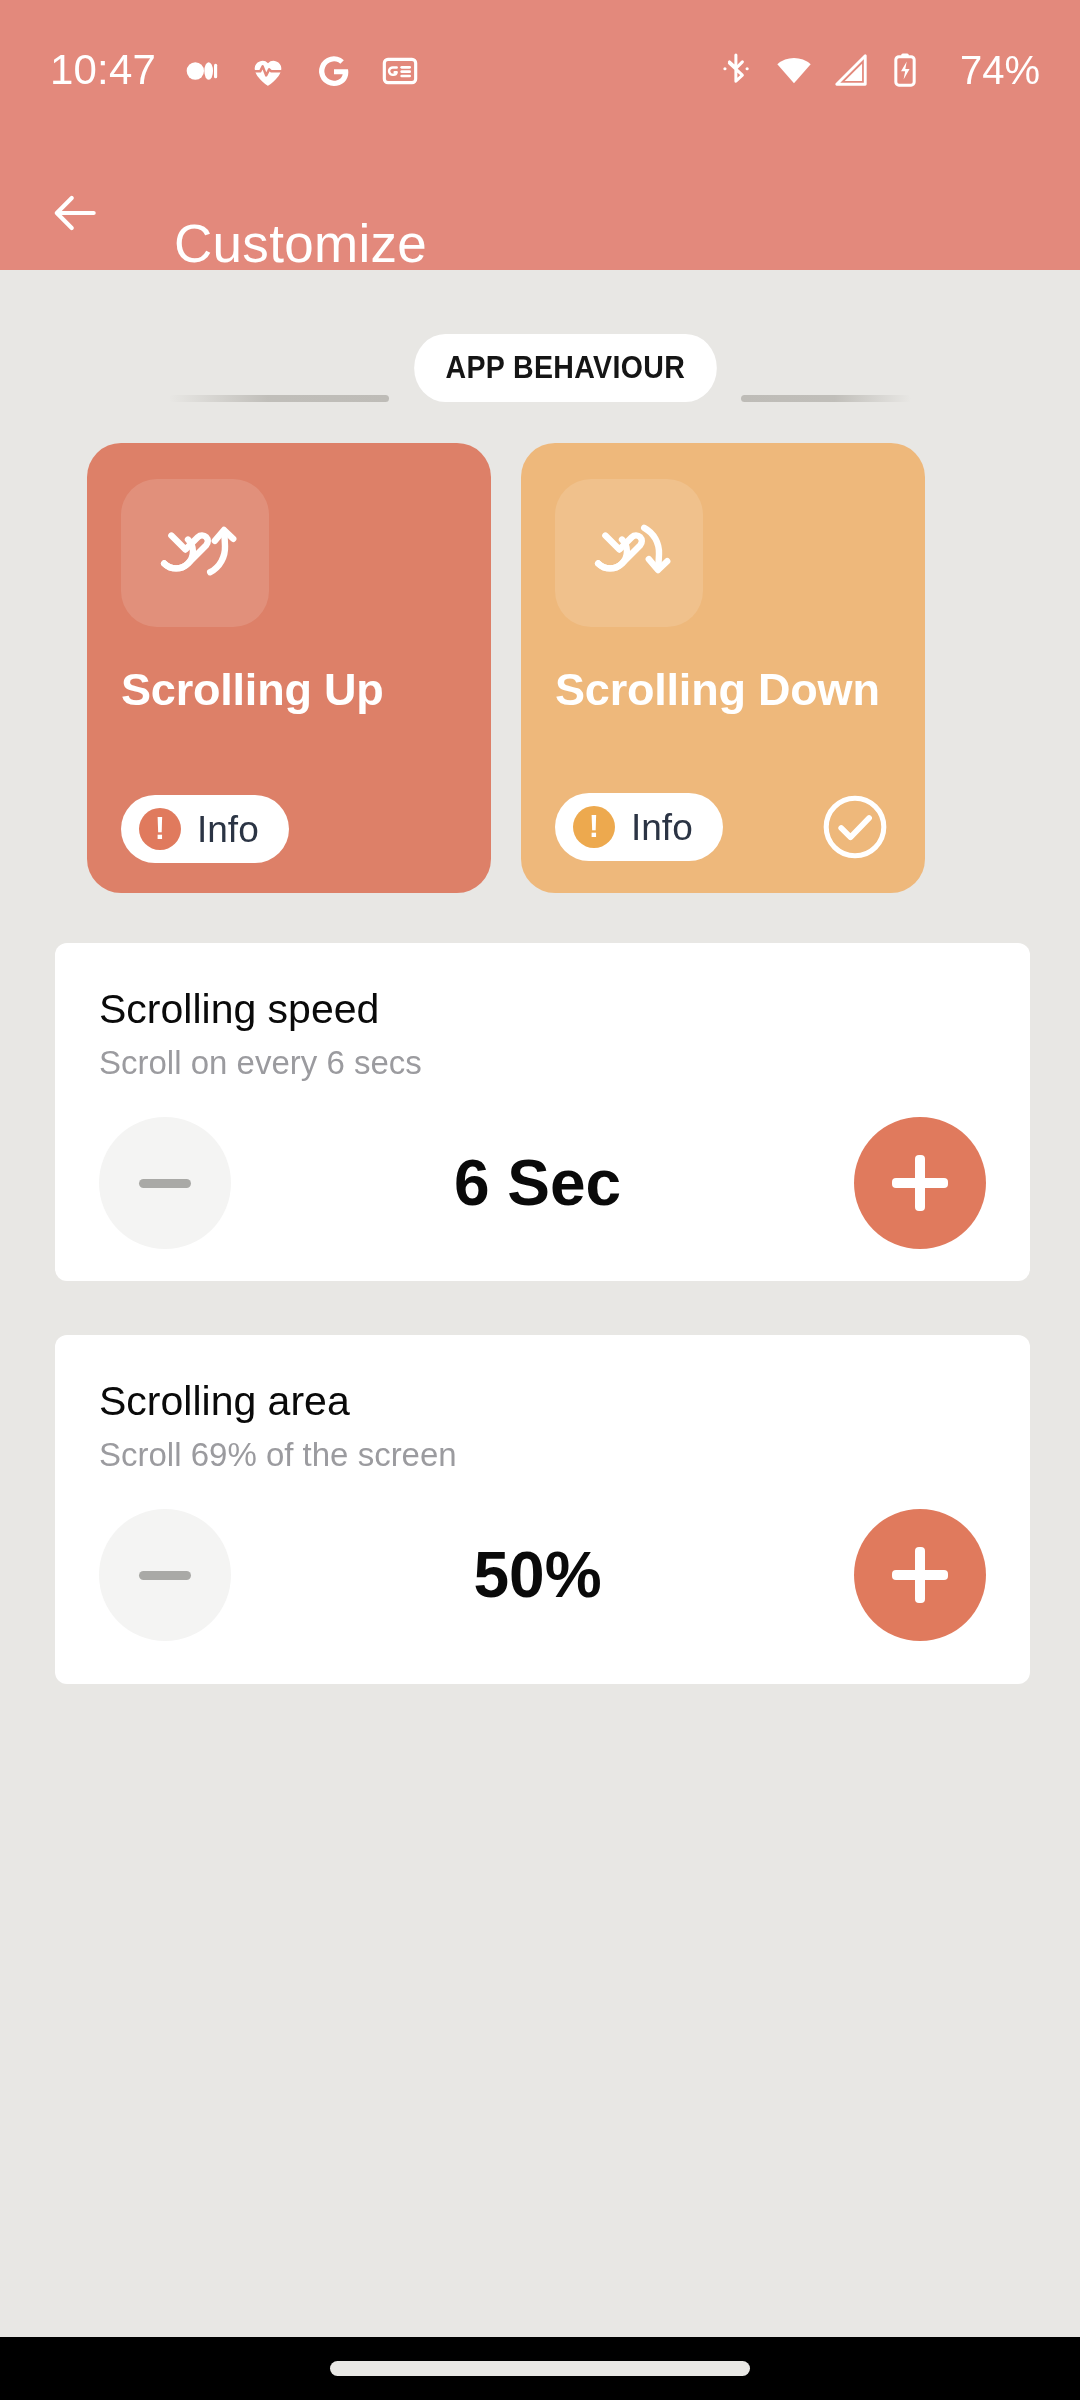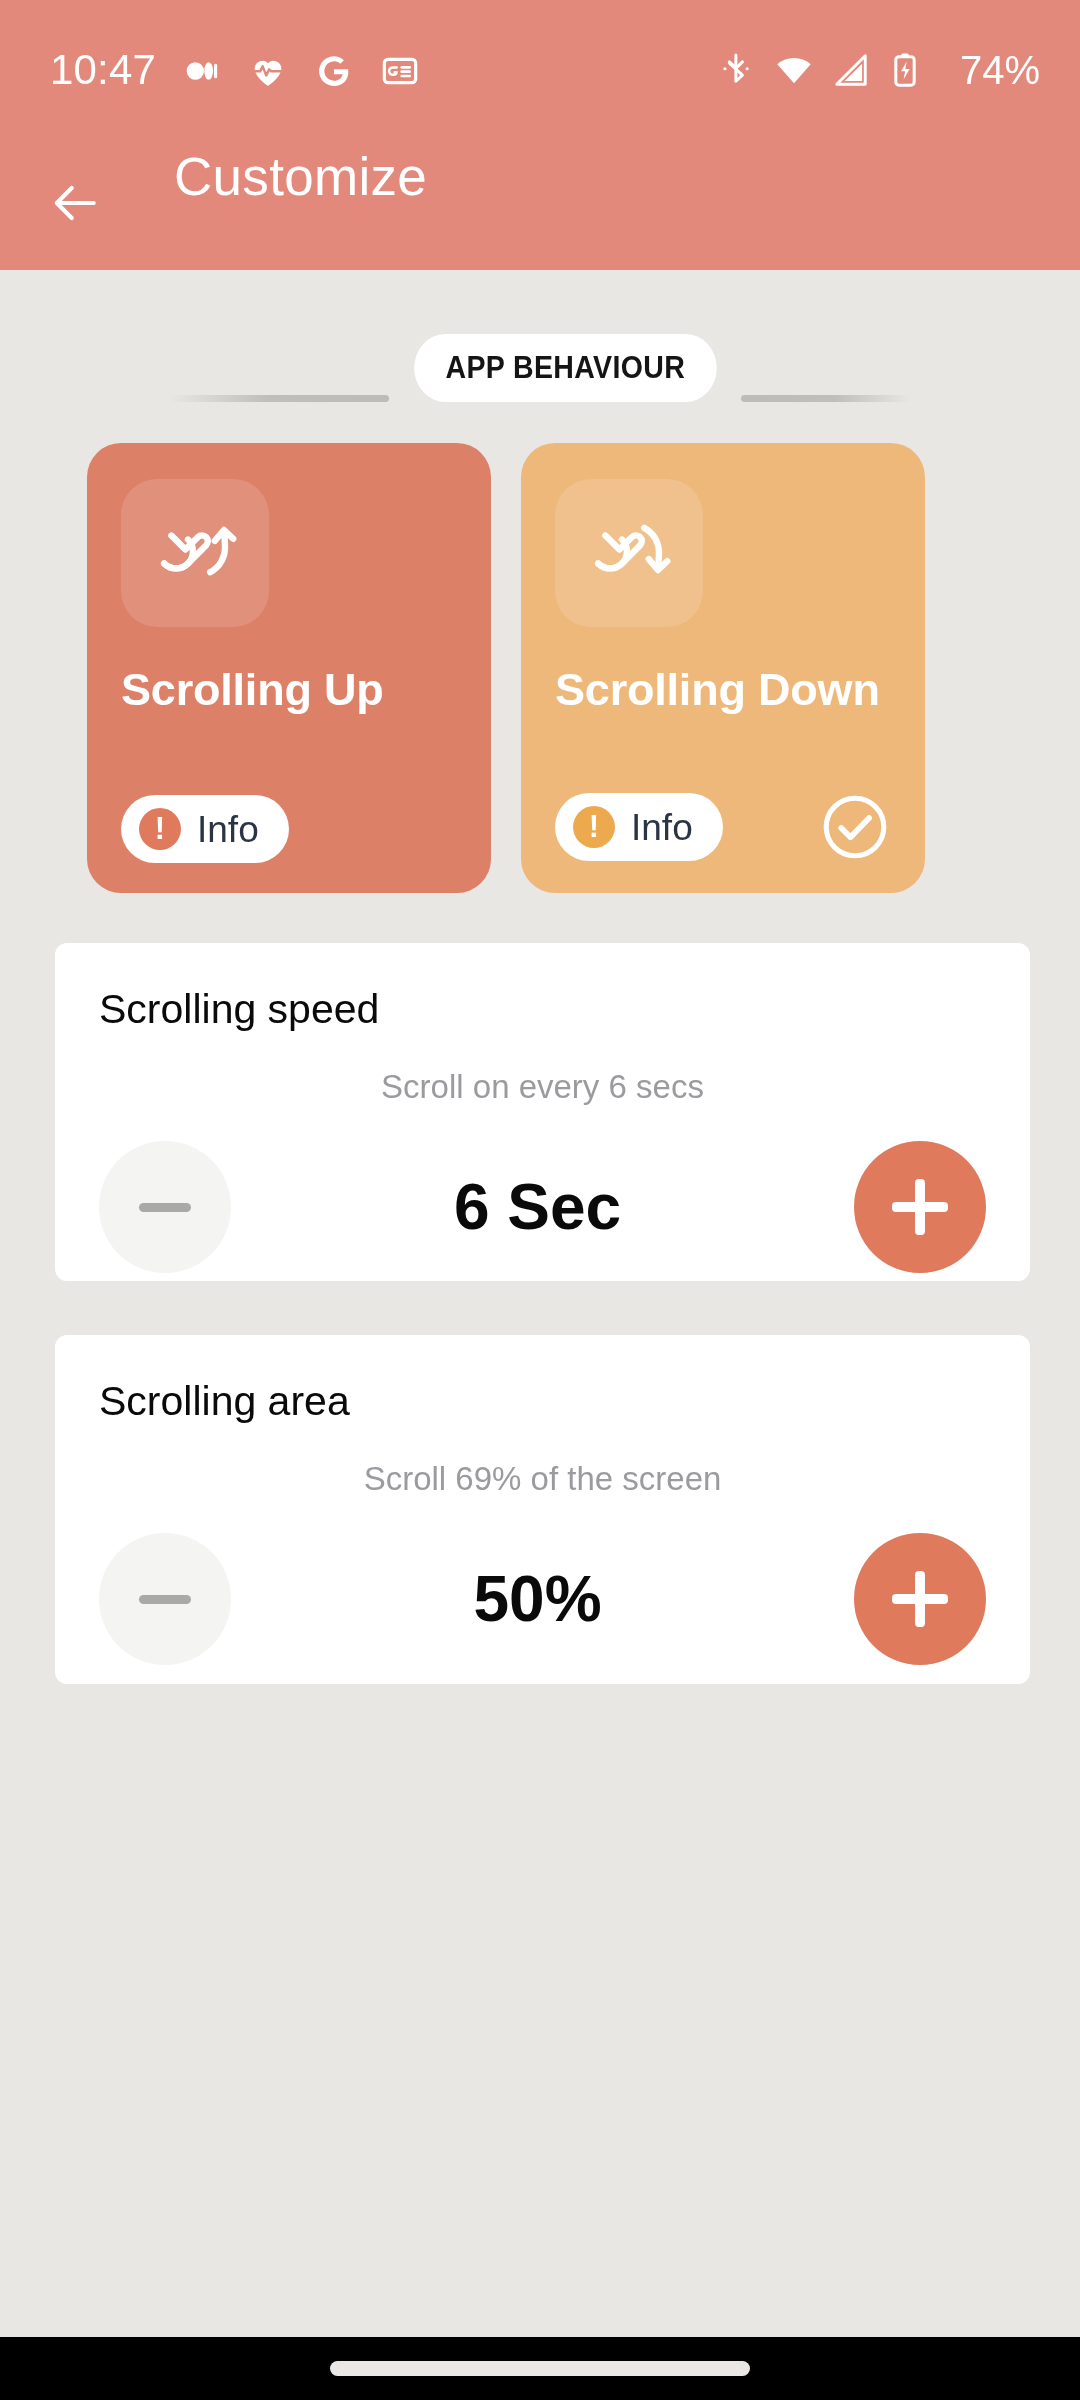--- a/index.html
+++ b/index.html
@@ -27,21 +27,21 @@
   }
   .sicon { display:flex; align-items:center; justify-content:center; }
 
   
   .appbar {
     position:absolute; left:0; top:0; width:1080px; height:270px;
     background:#e3897c;
   }
   .appbar-inner {
     position:absolute; left:0; top:150px; width:1080px; height:120px;
-    display:flex; align-items:flex-start;
+    display:flex; align-items:flex-end;
   }
   .back-btn {
     width:110px; height:110px; margin-left:20px;
     display:flex; align-items:center; justify-content:center;
     border-radius:50%; cursor:pointer;
   }
   .appbar-title {
     color:#ffffff; font-size:53px; font-weight:500; letter-spacing:0.3px;
     margin-left:44px; line-height:1;
   }
@@ -124,22 +124,22 @@
     position:absolute; left:55px; width:975px;
     background:#ffffff; border-radius:12px;
     padding:46px 44px 40px 44px;
   }
   #card-speed { top:943px; height:338px; }
   #card-area  { top:1335px; height:349px; }
   .stepper-title {
     font-size:41px; font-weight:400; color:#0a0a0a; line-height:1;
   }
   .stepper-sub {
-    margin-top:40px; font-size:33px; color:#9b9b9f;
-    font-weight:400; line-height:1;text-align:center;
+    margin-top:16px; font-size:33px; color:#9b9b9f;
+    font-weight:400; line-height:1;
   }
   .stepper-row {
     margin-top:38px; display:flex; align-items:center; justify-content:space-between;
   }
   .circle-btn {
     width:132px; height:132px; border-radius:50%;
     display:flex; align-items:center; justify-content:center;
     flex:0 0 auto; cursor:pointer;
   }
   .circle-btn.minus { background:#f4f4f3; }

